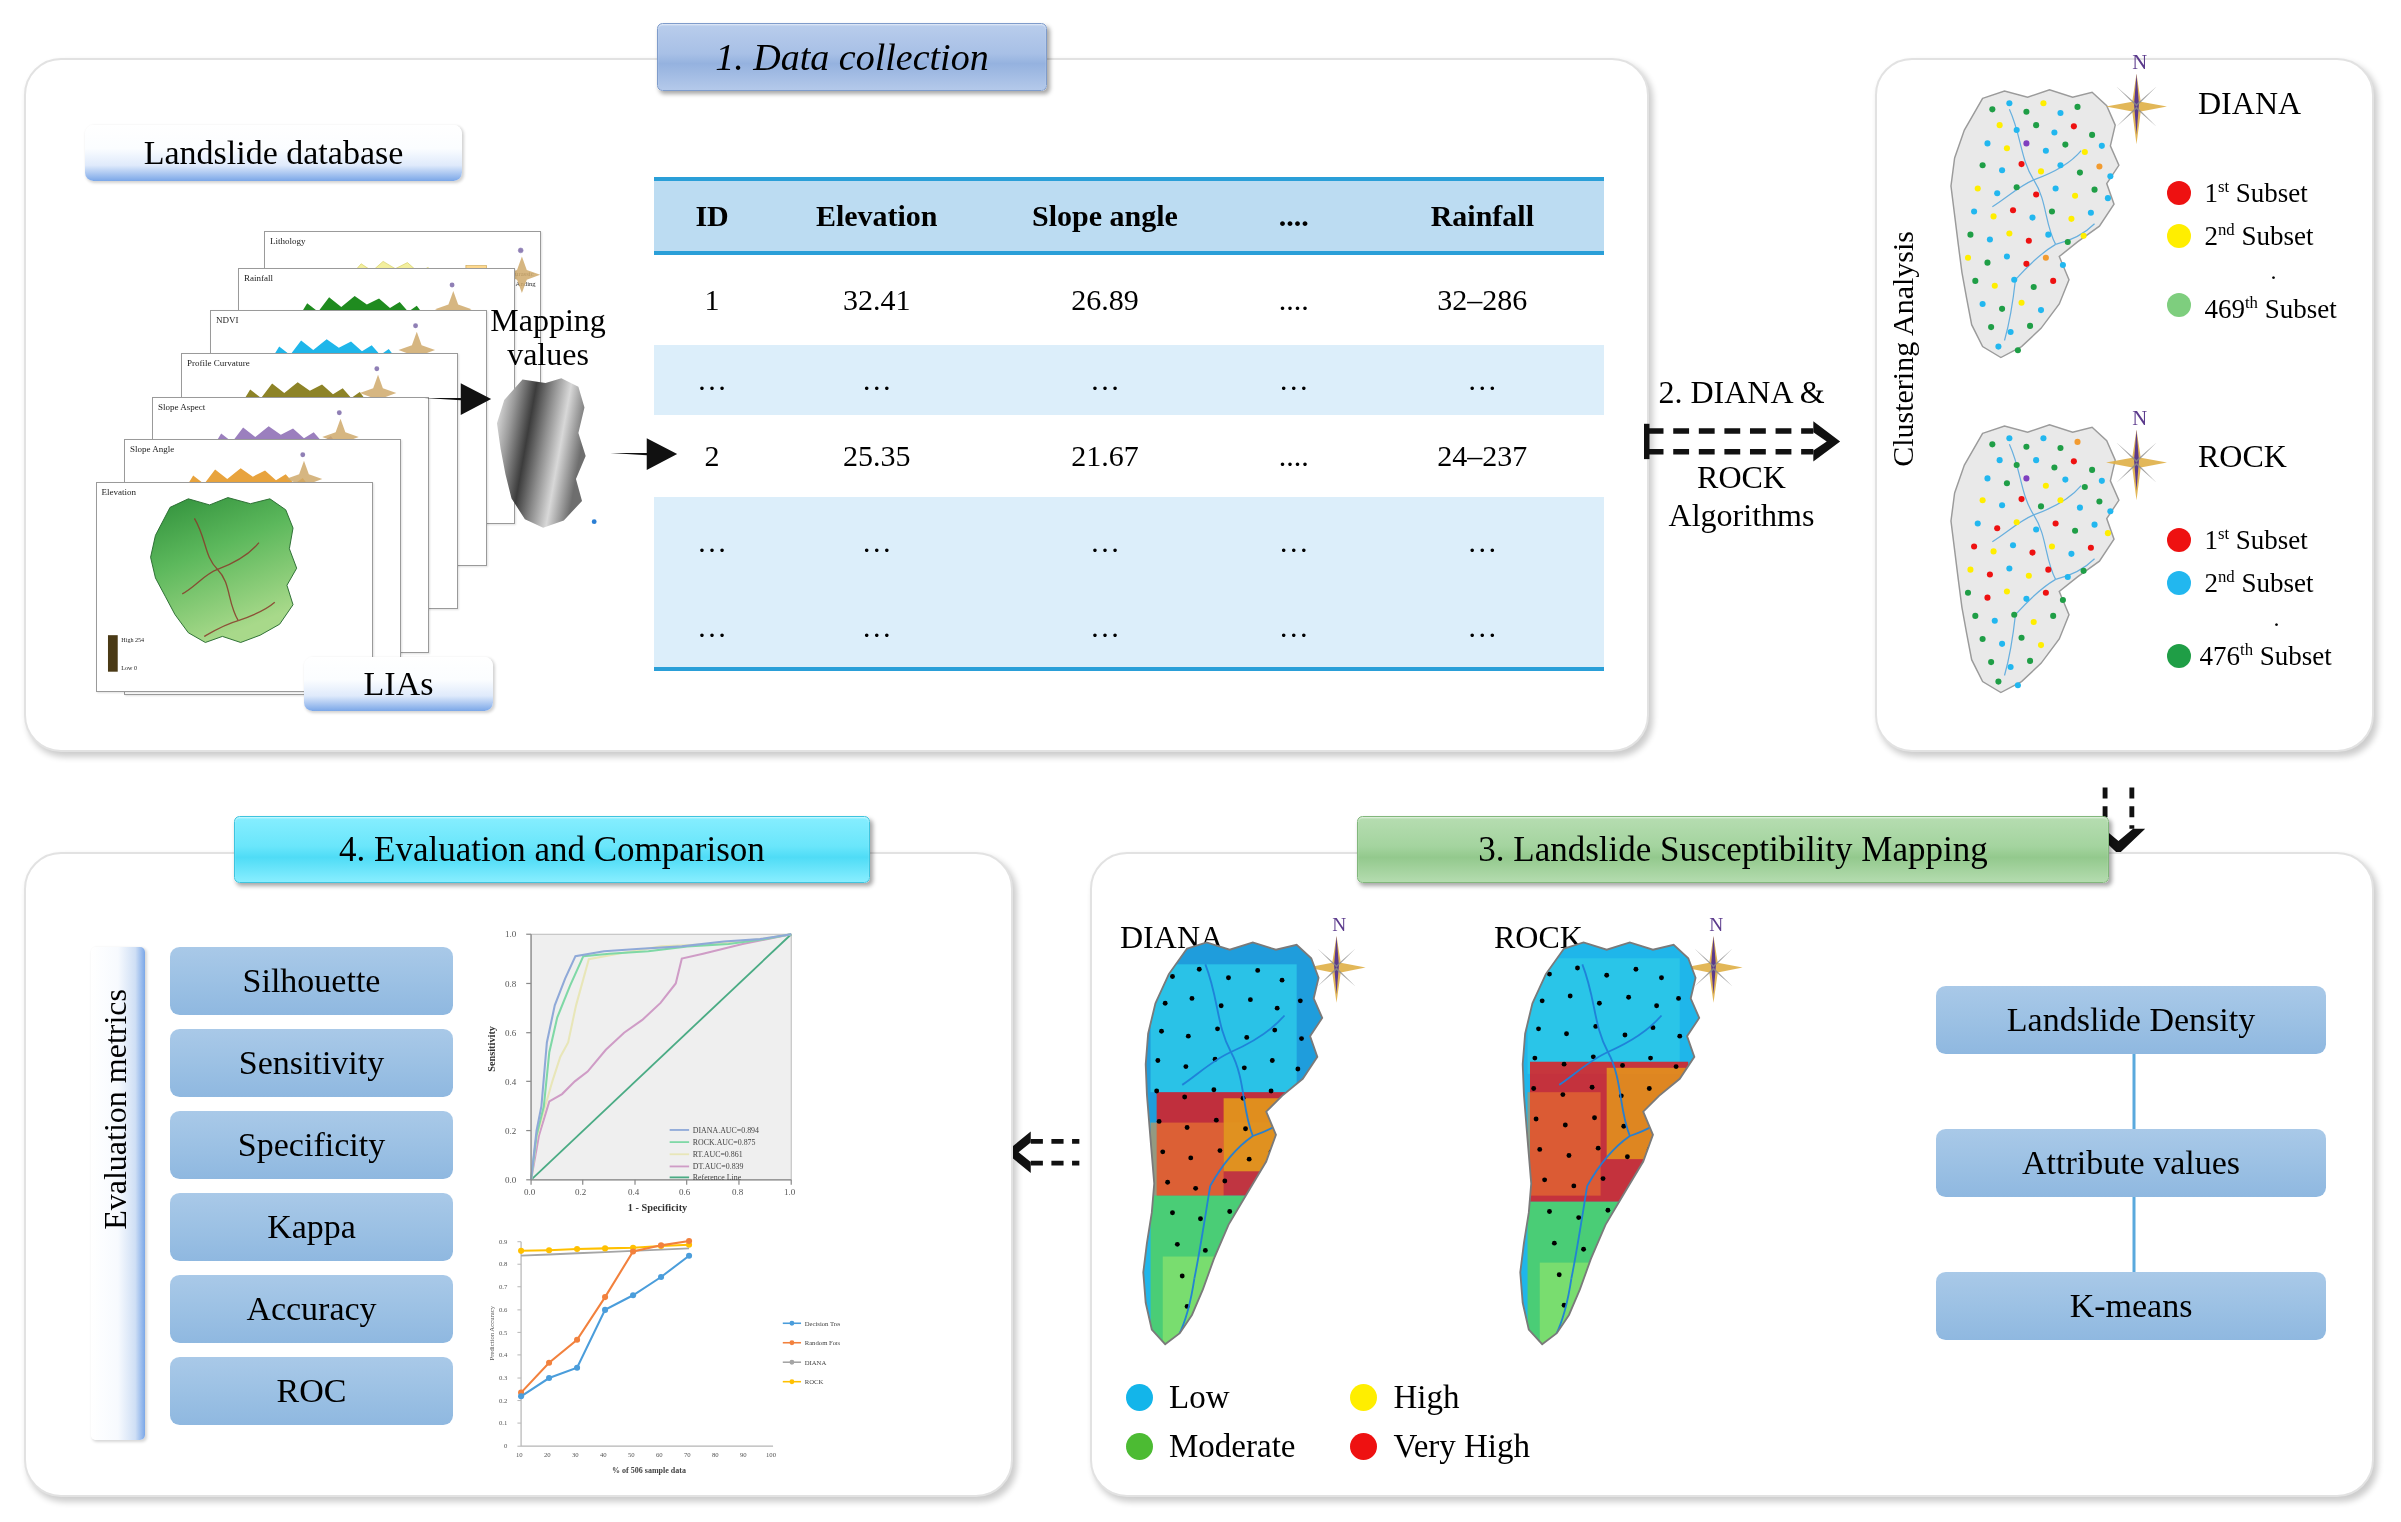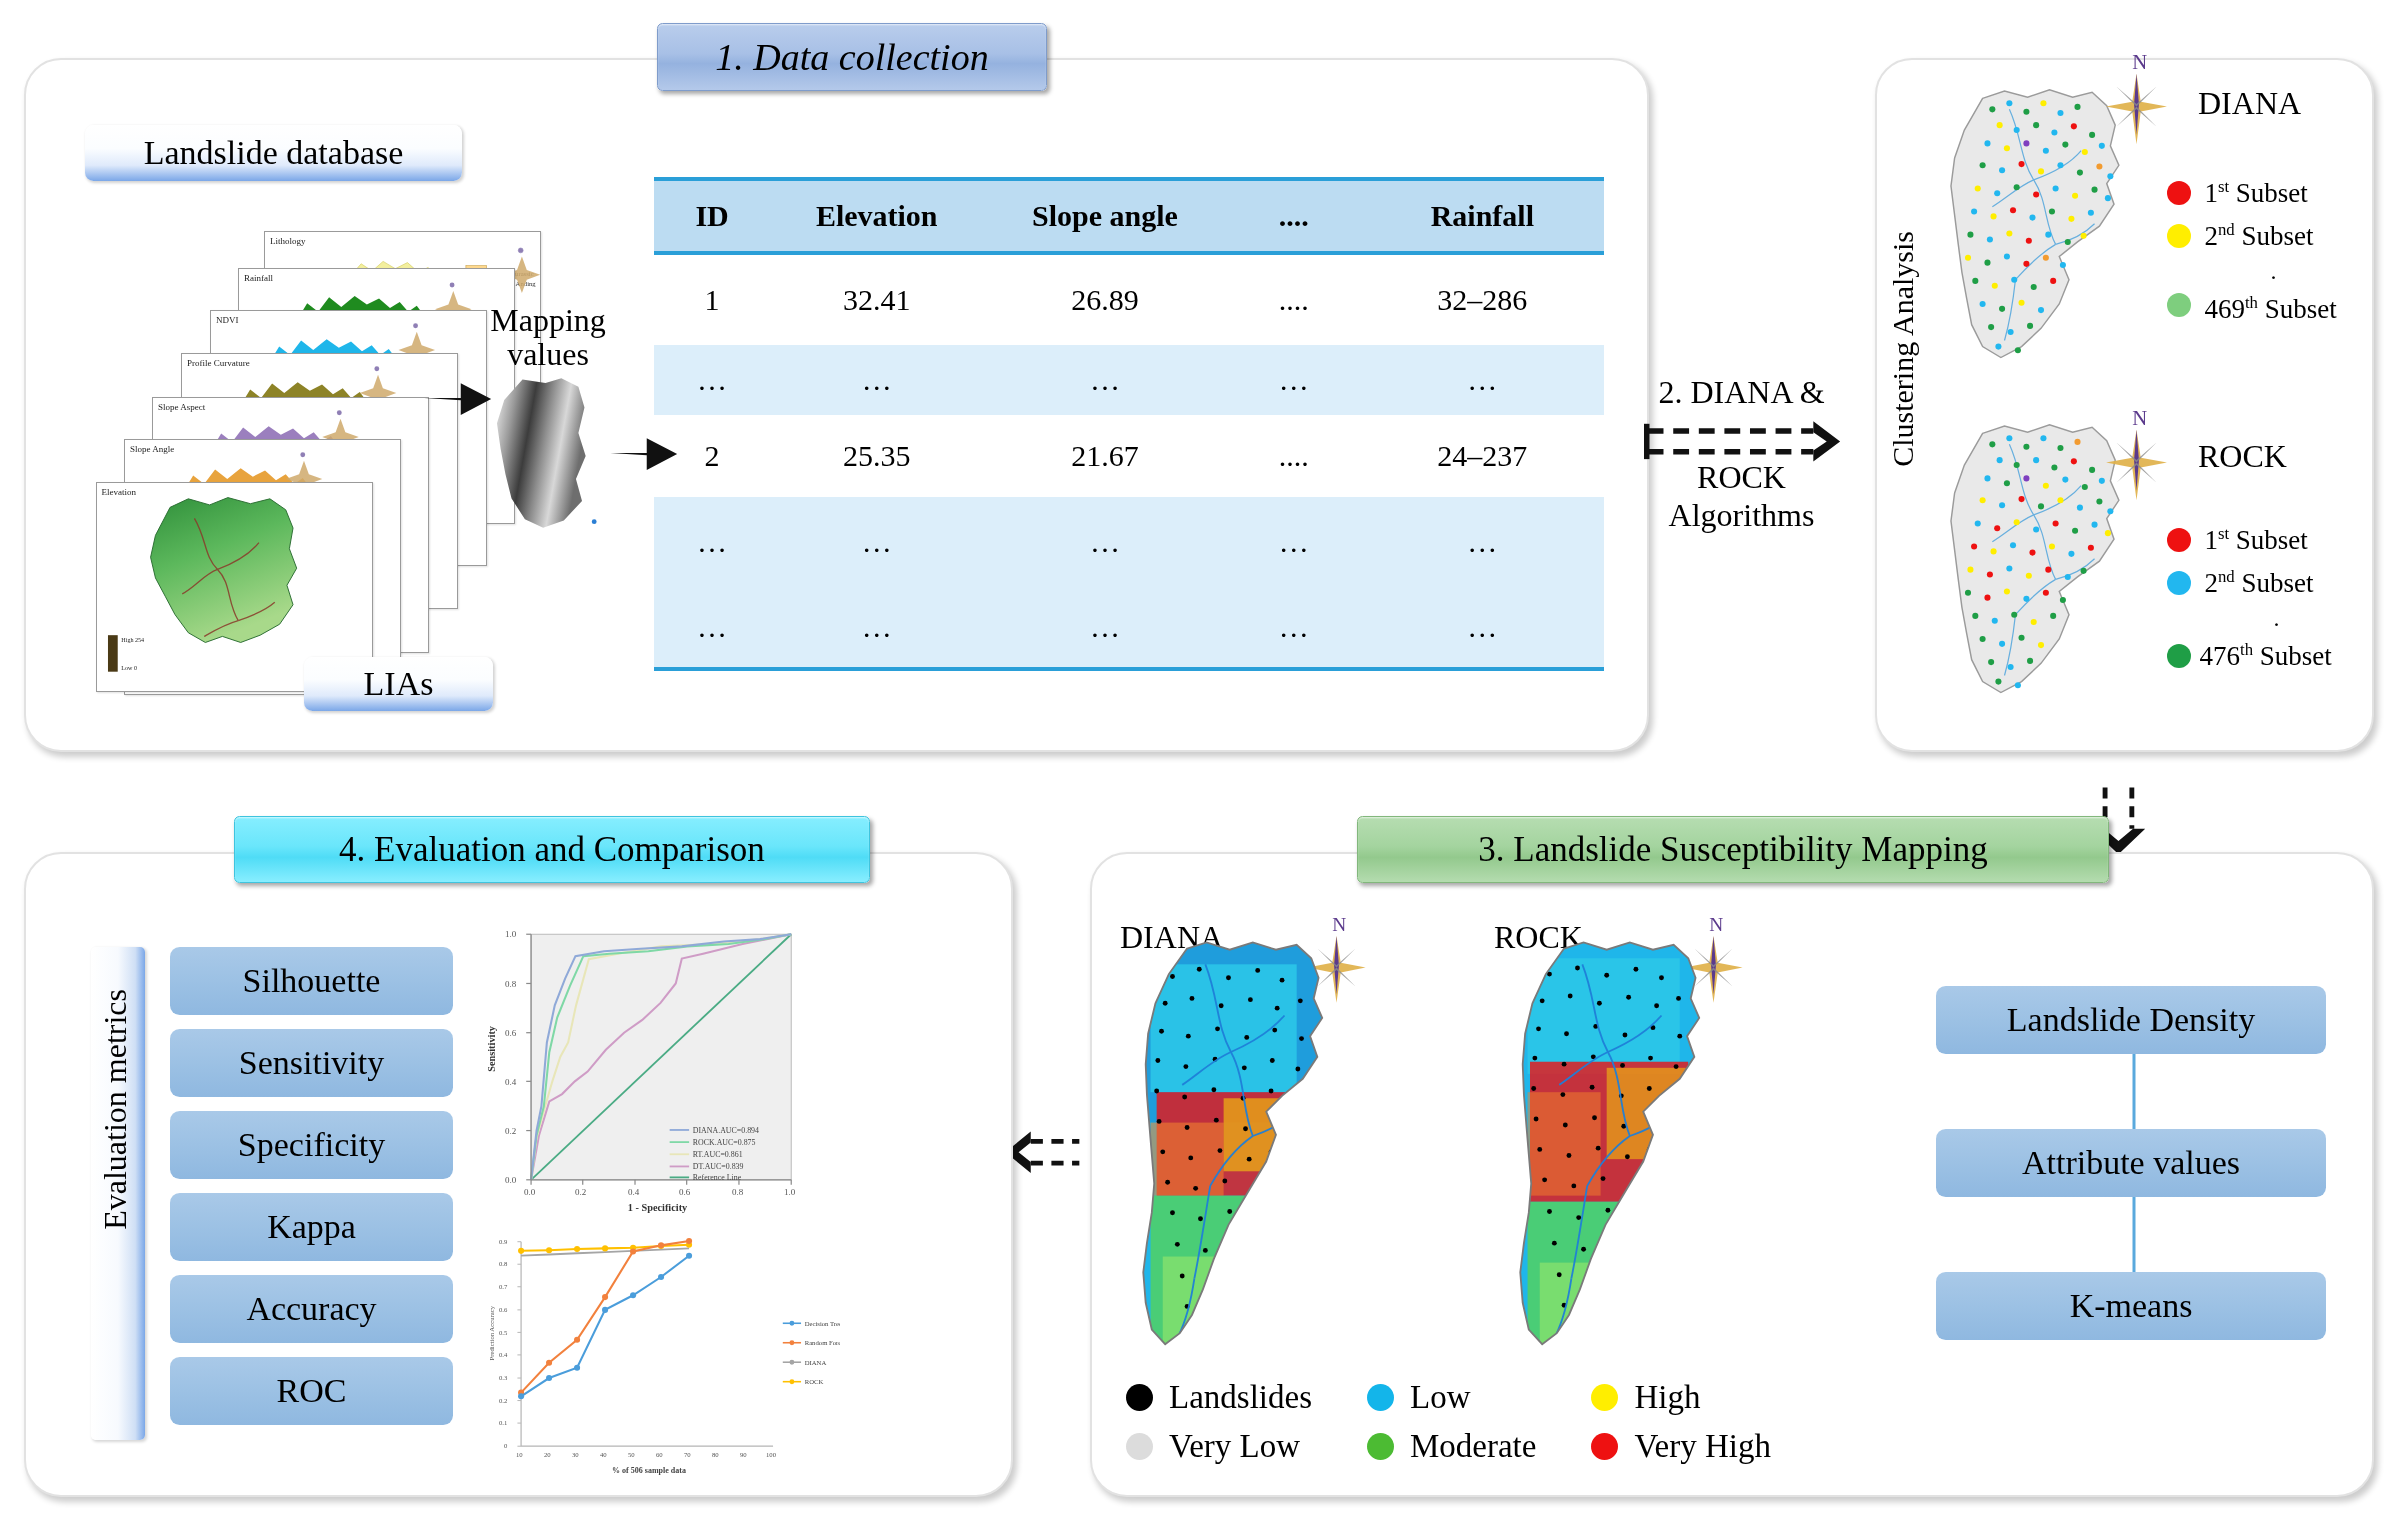--- a/index.html
+++ b/index.html
@@ -735,30 +735,20 @@
       <path d="M158 404 C150 452,142 506,132 556"></path>
       <path d="M132 556 C126 596,118 626,106 650"></path>
     </g>
   </g>
   <path d="M120 14 L152 4 L190 16 L228 4 L266 16 L300 8 L324 30 L336 62 L328 96 L342 128 L322 158 L334 192 L310 228 L276 256 L250 282 L266 320 L250 364 L220 414 L188 468 L164 524 L146 574 L128 616 L108 646 L84 664 L62 640 L52 596 L48 546 L54 498 L62 448 L66 400 L62 352 L58 304 L54 254 L52 204 L56 154 L68 104 L90 56 Z" fill="none" stroke="#7a7a7a" stroke-width="3"></path>
 </svg>
 
 <div style="position:absolute; left:1126px; top:1379px; width:828px; display:flex; gap:55px; font-size:33px;">
   <div style="display:flex; flex-direction:column; gap:12px;">
     <div style="display:flex; align-items:center; gap:16px;">
-      <span class="dot" style="width:27px;height:27px;background:#000000;"></span>
-      <span>Landslides</span>
-    </div>
-    <div style="display:flex; align-items:center; gap:16px;">
-      <span class="dot" style="width:27px;height:27px;background:#dcdcdc;"></span>
-      <span>Very Low</span>
-    </div>
-  </div>
-  <div style="display:flex; flex-direction:column; gap:12px;">
-    <div style="display:flex; align-items:center; gap:16px;">
       <span class="dot" style="width:27px;height:27px;background:#13b5ea;"></span>
       <span>Low</span>
     </div>
     <div style="display:flex; align-items:center; gap:16px;">
       <span class="dot" style="width:27px;height:27px;background:#4cbb33;"></span>
       <span>Moderate</span>
     </div>
   </div>
   <div style="display:flex; flex-direction:column; gap:12px;">
     <div style="display:flex; align-items:center; gap:16px;">

